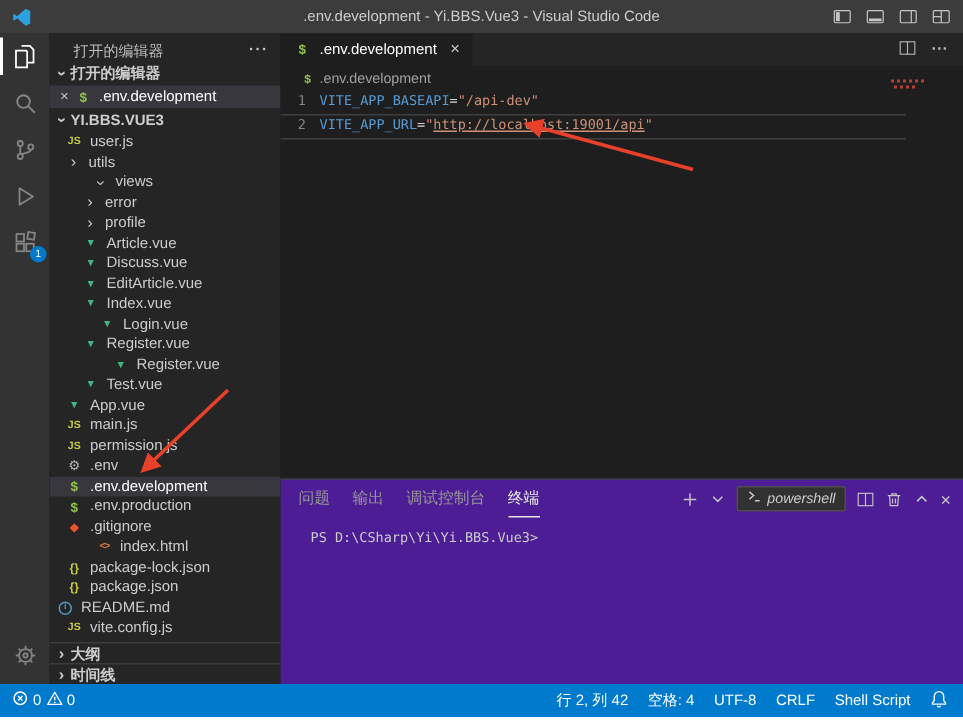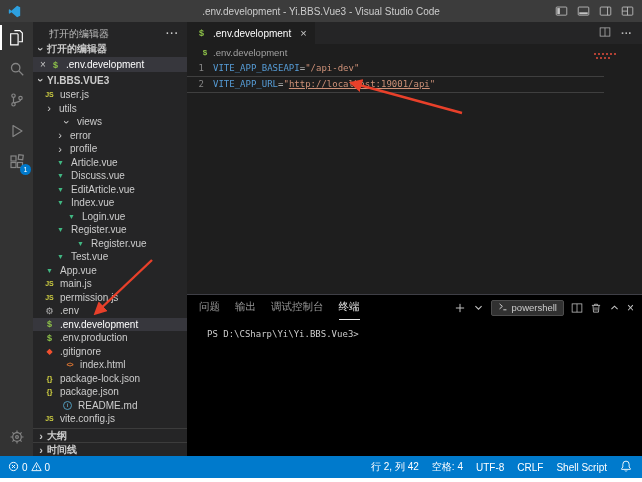--- a/index.html
+++ b/index.html
@@ -71,28 +71,28 @@
   .tok-key { color:#569cd6; }
   .tok-op { color:#d4d4d4; }
   .tok-str { color:#ce9178; }
   .tok-link { color:#ce9178; text-decoration:underline; cursor:pointer; }
 
   .watermark { position:absolute; top:30px; right:26px; width:22px; height:8px; opacity:.8; z-index:5;
     background-image:repeating-linear-gradient(90deg,#d84a3a 0 2px,transparent 2px 4px),repeating-linear-gradient(90deg,#d84a3a 0 2px,transparent 2px 4px);
     background-size:22px 2px,16px 2px; background-position:0 1px,2px 5px; background-repeat:no-repeat; }
 
   
-  .panel { height:162px; flex:none; border-top:1px solid #3f3f46; display:flex; flex-direction:column; background:#000000; }
+  .panel { height:137px; flex:none; border-top:1px solid #3f3f46; display:flex; flex-direction:column; background:#4c1d95; }
   .panel-head { height:25px; display:flex; align-items:center; padding:0 8px 0 12px; flex:none; }
   #panel-tabs { display:flex; height:100%; }
   .panel-tab { margin-right:15px; font-size:10.5px; color:#969696; display:flex; align-items:center; border-bottom:1px solid transparent; cursor:pointer; }
   .panel-tab.active { color:#e7e7e7; border-bottom-color:#e7e7e7; }
   .panel-actions { margin-left:auto; display:flex; align-items:center; gap:7px; color:#c5c5c5; }
   .pa { display:flex; align-items:center; cursor:pointer; font-size:12px; }
-  .ps-select { display:flex; align-items:center; gap:4px; border:1px solid #4d4d4d; background:#313131; color:#cccccc; font-size:9.5px; padding:1px 6px; border-radius:2px; cursor:pointer; }
+  .ps-select { display:flex; align-items:center; gap:4px; border:1px solid #4d4d4d; background:#313131; color:#cccccc; font-size:9.5px; padding:1px 6px; border-radius:2px; cursor:pointer;font-style:italic; }
   .terminal { flex:1; font-family:"DejaVu Sans Mono","Liberation Mono",monospace; font-size:9px; color:#cccccc; padding:8px 0 0 8px; }
   .term-line { height:12px; line-height:12px; white-space:pre;margin-left:12px; }
 
   
   .statusbar { height:22px; background:#007acc; color:#ffffff; display:flex; align-items:center; font-size:10px; padding:0 10px 0 8px; }
   .sb-group { display:flex; align-items:center; gap:3px; margin-right:8px; cursor:pointer; }
   .sb-right { margin-left:auto; display:flex; align-items:center; gap:13px; }
   #status-right { display:flex; align-items:center; gap:13px; }
   .sb-item { cursor:pointer; white-space:nowrap; }
 
@@ -291,21 +291,21 @@
             <span class="tree-label">index.html</span>
           </div>
           <div class="tree-row" style="padding-left: 10px;">
             <span class="fi ic-json">{}</span>
             <span class="tree-label">package-lock.json</span>
           </div>
           <div class="tree-row" style="padding-left: 10px;">
             <span class="fi ic-json">{}</span>
             <span class="tree-label">package.json</span>
           </div>
-          <div class="tree-row" style="padding-left: 4px; margin-left: 24px;">
+          <div class="tree-row" style="padding-left: 4px;">
             <span class="fi ic-md">i</span>
             <span class="tree-label">README.md</span>
           </div>
           <div class="tree-row" style="padding-left: 10px;">
             <span class="fi ic-js">JS</span>
             <span class="tree-label">vite.config.js</span>
           </div>
         </div>
       <div class="sec-h bt">
         <span class="chev">›</span>

